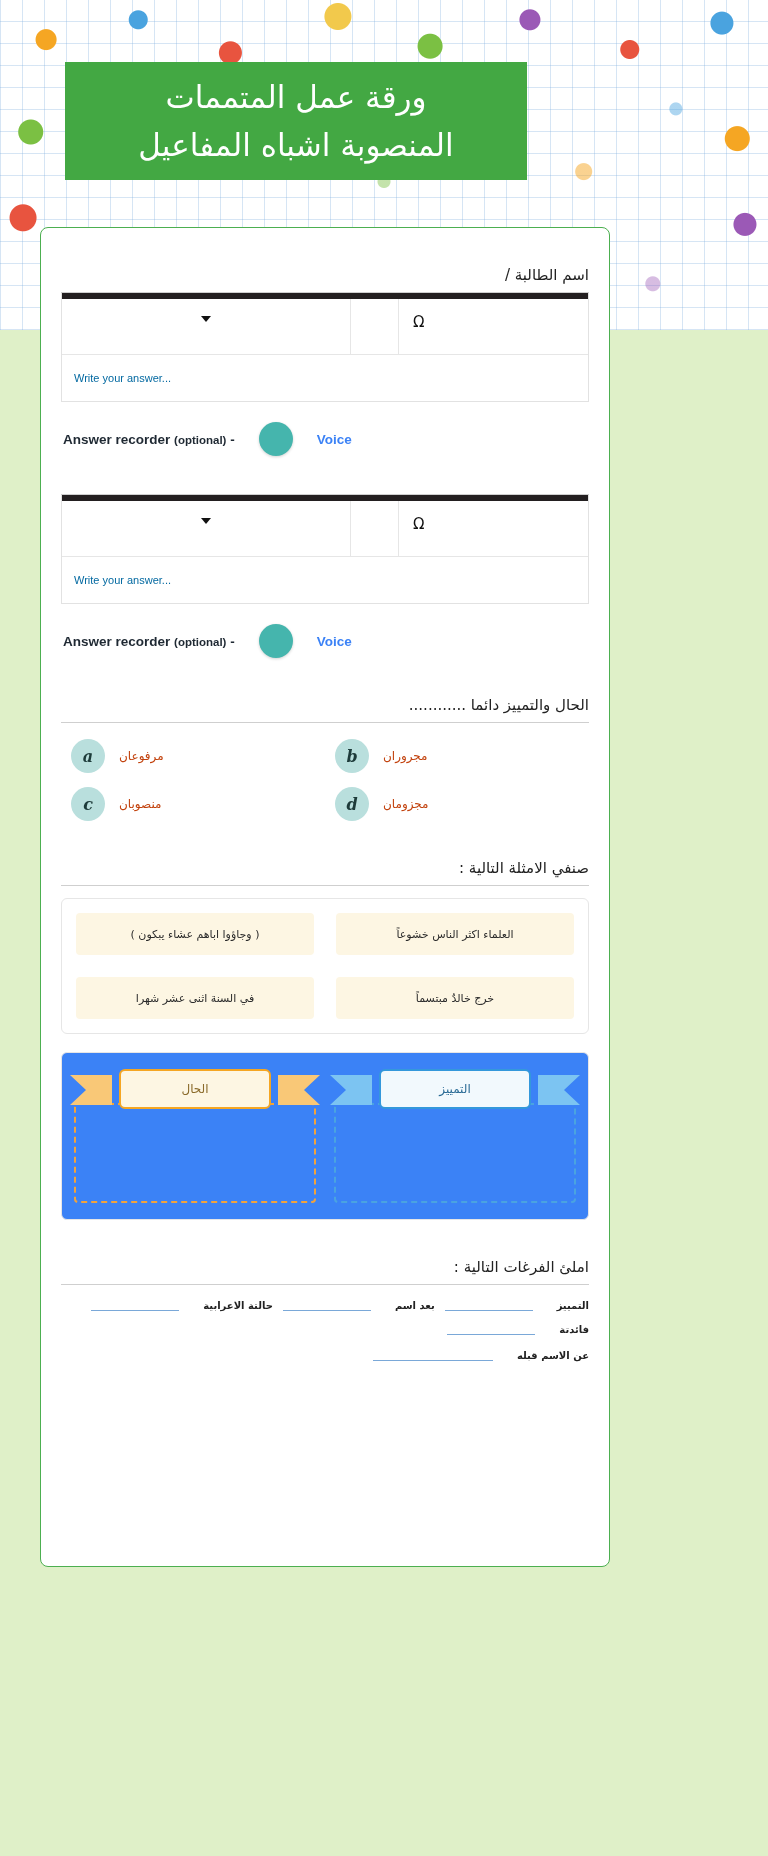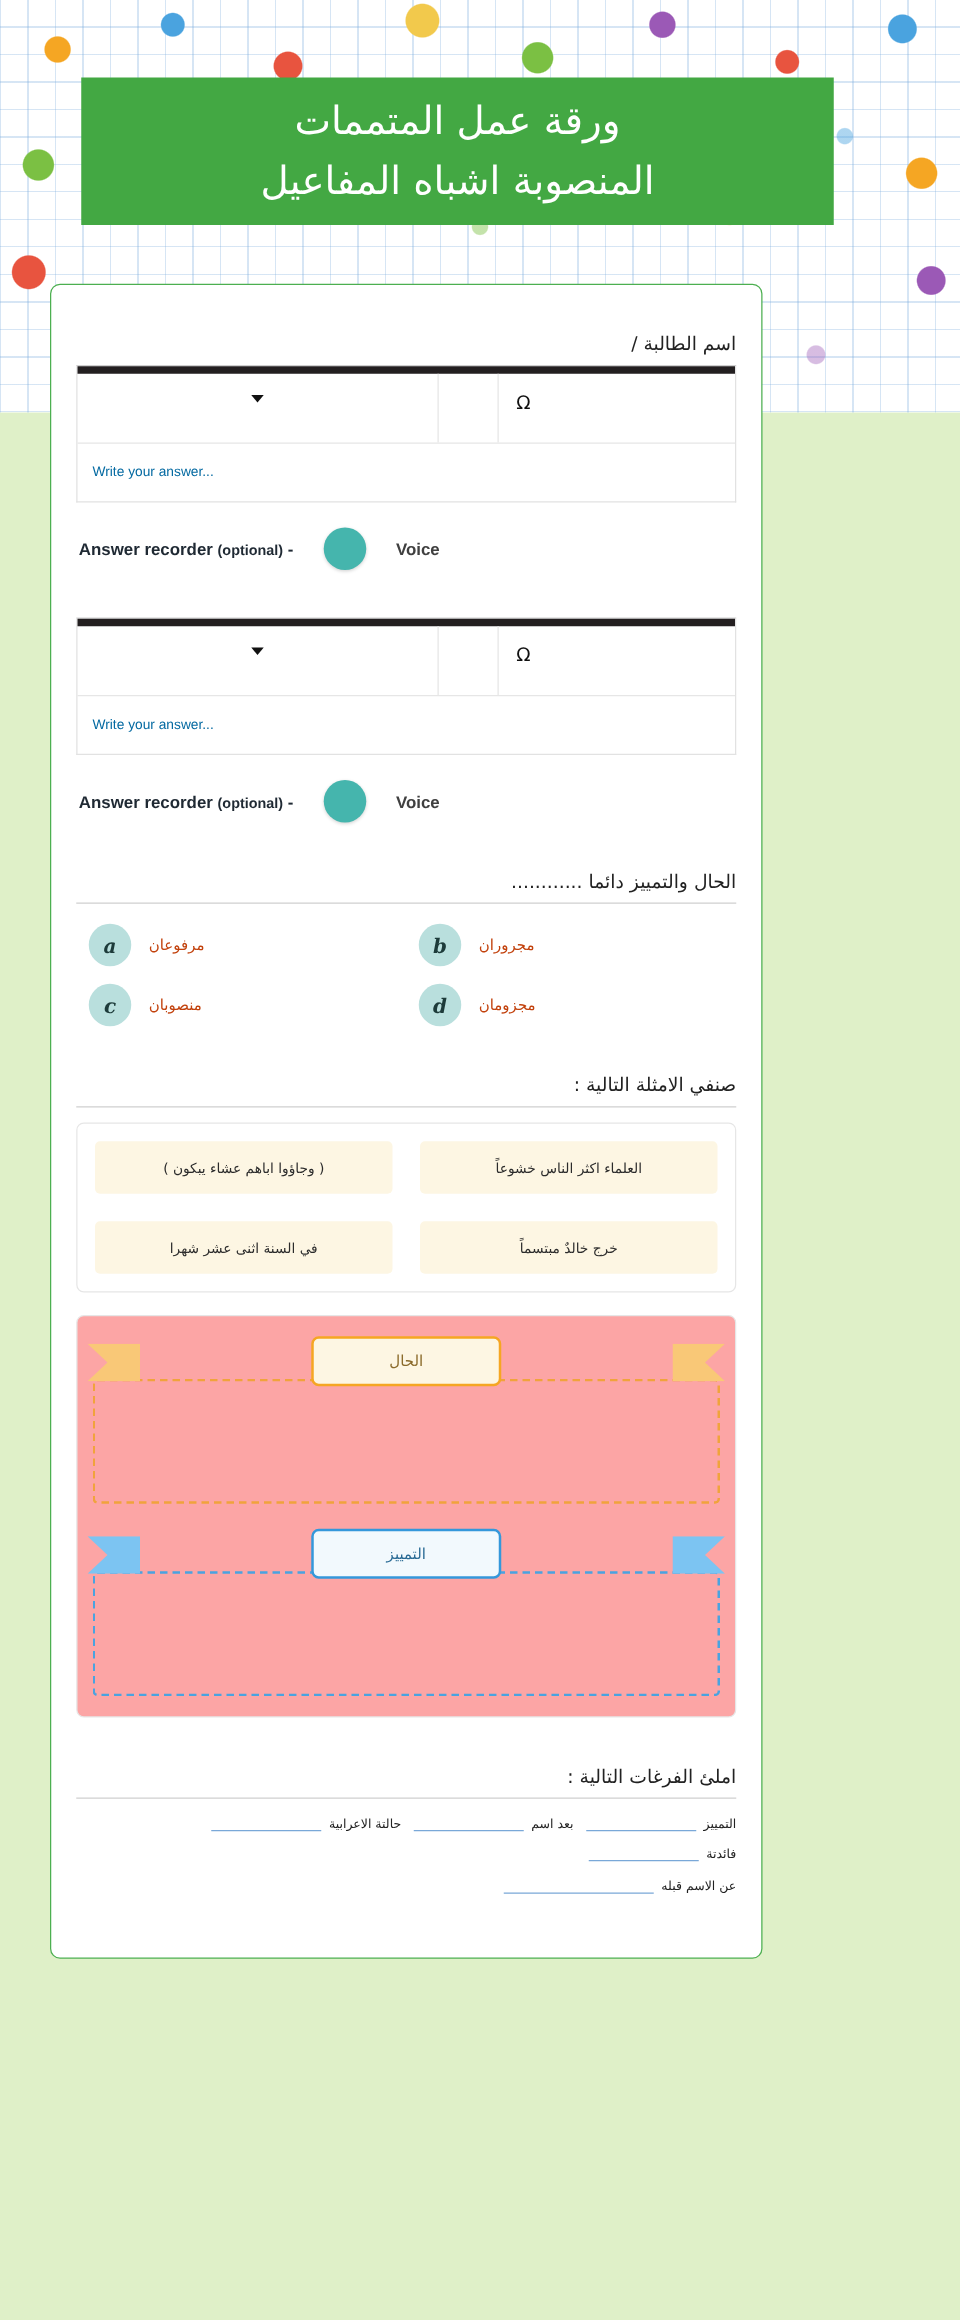--- a/index.html
+++ b/index.html
@@ -47,21 +47,21 @@
       radial-gradient(circle at 8% 82%, rgba(242,201,76,.5) 0 9px, transparent 10px),
       radial-gradient(circle at 30% 88%, rgba(231,84,63,.4) 0 7px, transparent 8px),
       radial-gradient(circle at 58% 84%, rgba(123,192,67,.4) 0 8px, transparent 9px),
       radial-gradient(circle at 85% 86%, rgba(155,89,182,.4) 0 7px, transparent 8px);
   }
 
   
   .title-banner {
     position: absolute;
     top: 62px; left: 65px;
-    width: 602px; height: 118px;
+    width: 462px; height: 118px;
     background: #43a843;
     display: flex;
     flex-direction: column;
     align-items: center;
     justify-content: center;
     z-index: 4;
   }
   .title-banner .line {
     color: #ffffff;
     font-family: "DejaVu Sans", sans-serif;
@@ -168,21 +168,21 @@
     width: 34px; height: 34px;
     border-radius: 50%;
     background: #45b5ad;
     margin: 0 12px;
     box-shadow: 0 1px 3px rgba(0,0,0,.18);
     flex: 0 0 34px;
   }
   .voice-label {
     font-size: 13.5px;
     font-weight: bold;
-    color: #404040;
+    color: #3b82f6;
   }
 
   
   .mcq-grid {
     display: grid;
     grid-template-columns: 1fr 1fr;
     row-gap: 14px;
     padding-top: 16px;
   }
   .mcq-opt {
@@ -234,25 +234,25 @@
     font-size: 11px;
     color: #2b2b2b;
     text-align: center;
     padding: 0 6px;
   }
 
   
   .drop-panel {
     border: 1px solid #e6e6e6;
     border-radius: 6px;
-    background: #fca5a5;
+    background: #3b82f6;
     margin-top: 18px;
     padding: 14px 12px 16px 12px;
     display: grid;
-    grid-template-columns: 1fr;
+    grid-template-columns: 1fr 1fr;
     gap: 18px;
   }
   .drop-col { position: relative; }
   .ribbon {
     position: relative;
     height: 44px;
     display: flex;
     align-items: center;
     justify-content: center;
     z-index: 2;
@@ -304,21 +304,22 @@
     flex-direction: row;
     align-items: flex-end;
     gap: 10px;
     padding-bottom: 12px;
     flex-wrap: wrap;
   }
   .blank-item {
     display: flex;
     flex-direction: row;
     align-items: flex-end;
-    gap: 6px;
+    gap: 24px;
+    font-weight: bold;
   }
   .blank-cap {
     font-family: "DejaVu Sans", sans-serif;
     font-size: 10px;
     color: #222;
     white-space: nowrap;
   }
   .blank-line {
     width: 88px;
     border-bottom: 1px solid #7aa8d8;

